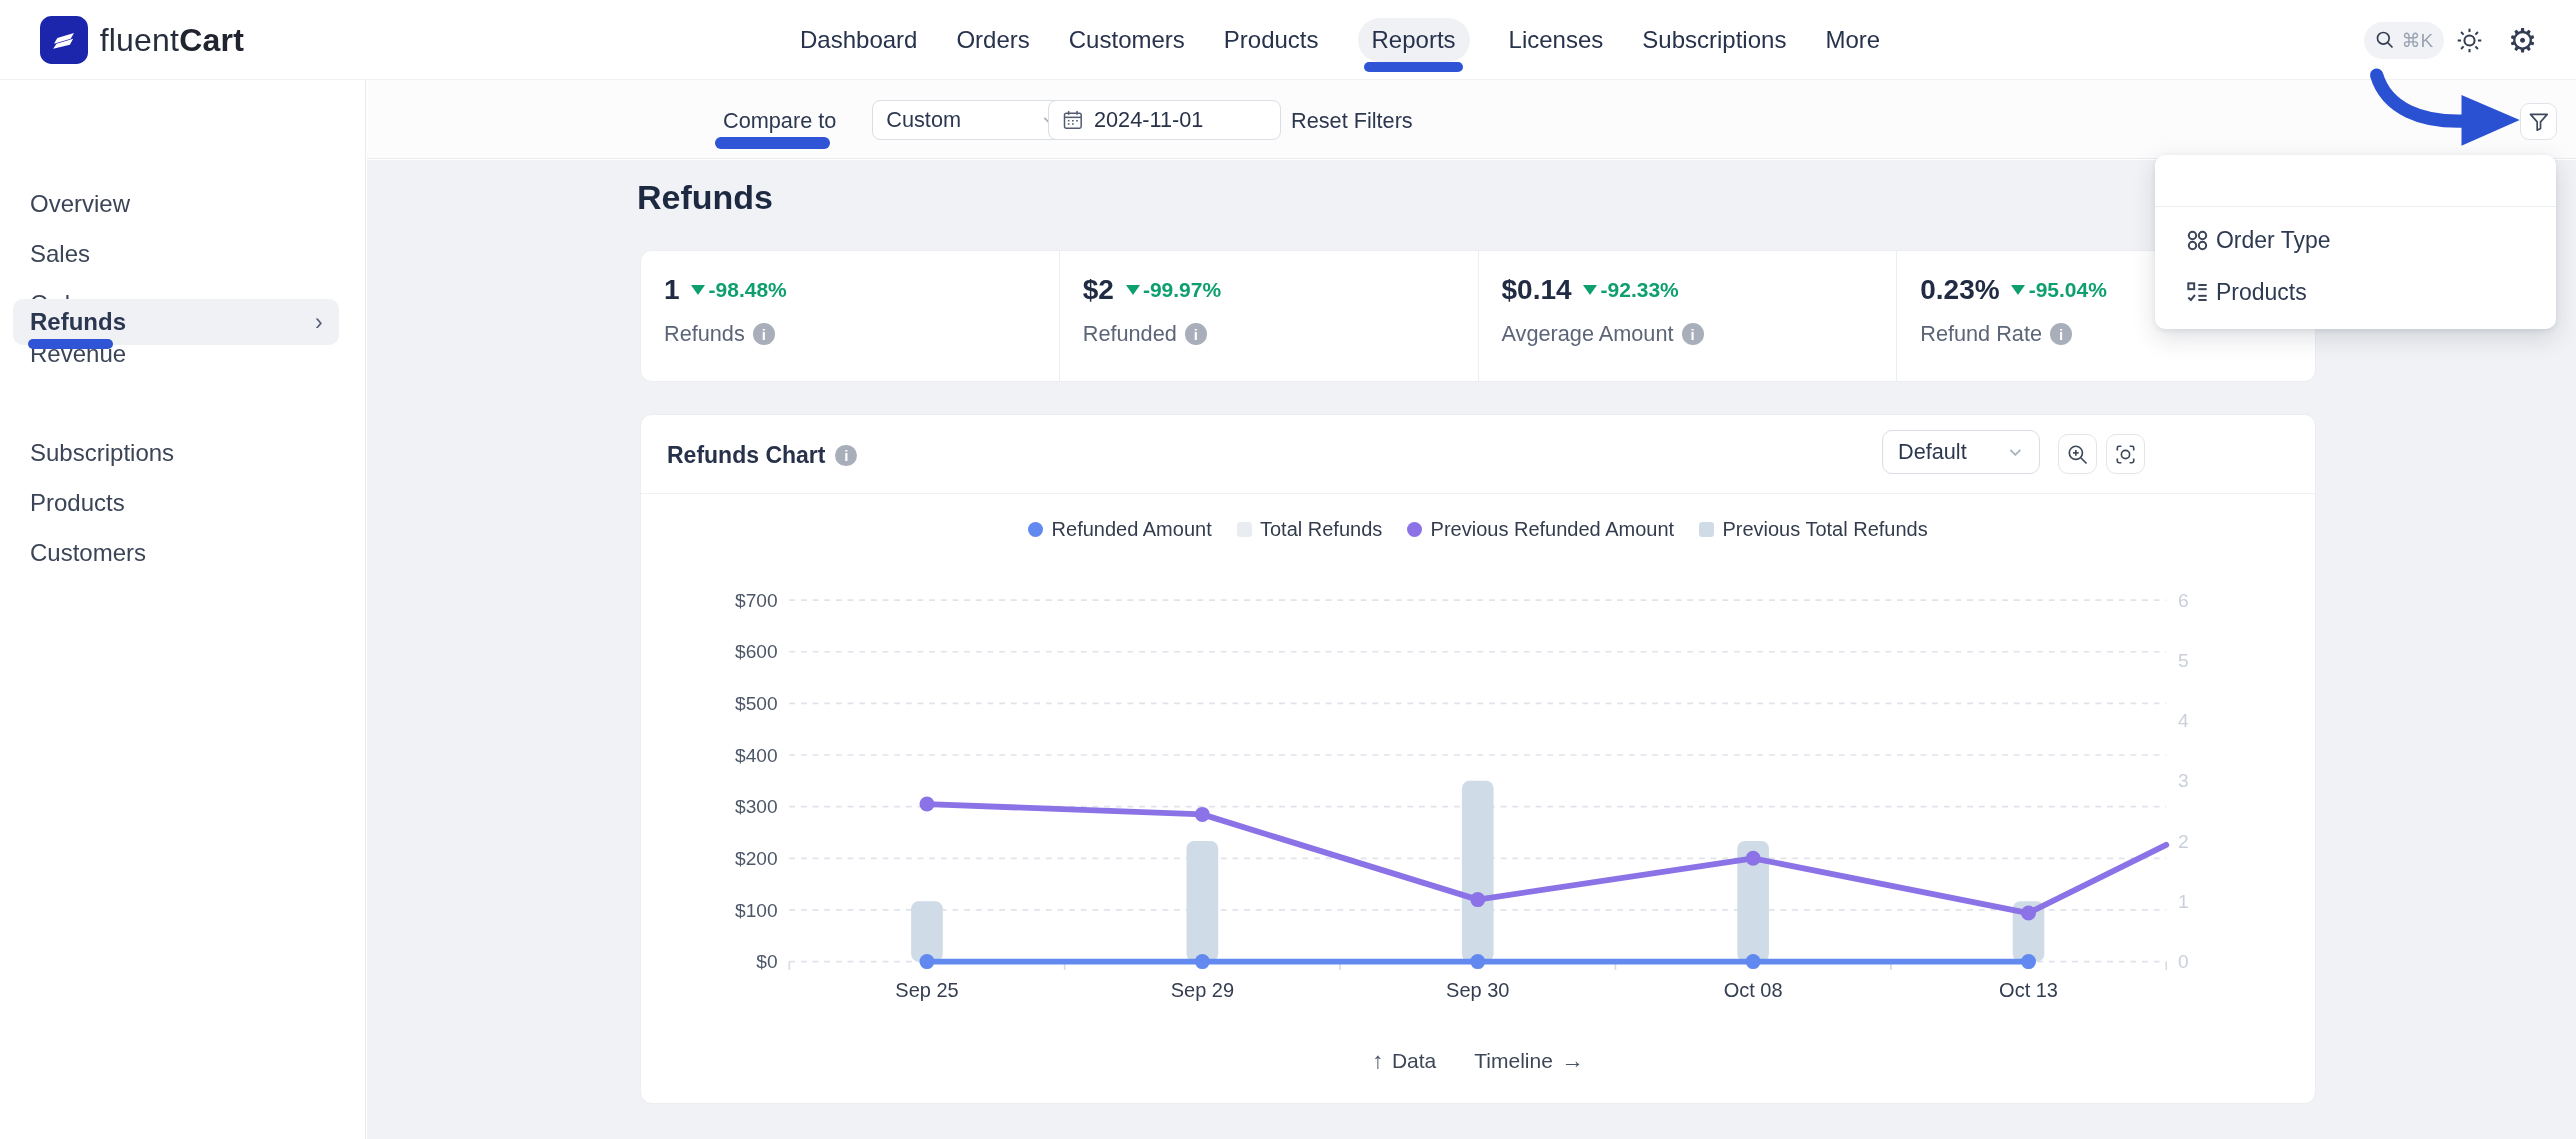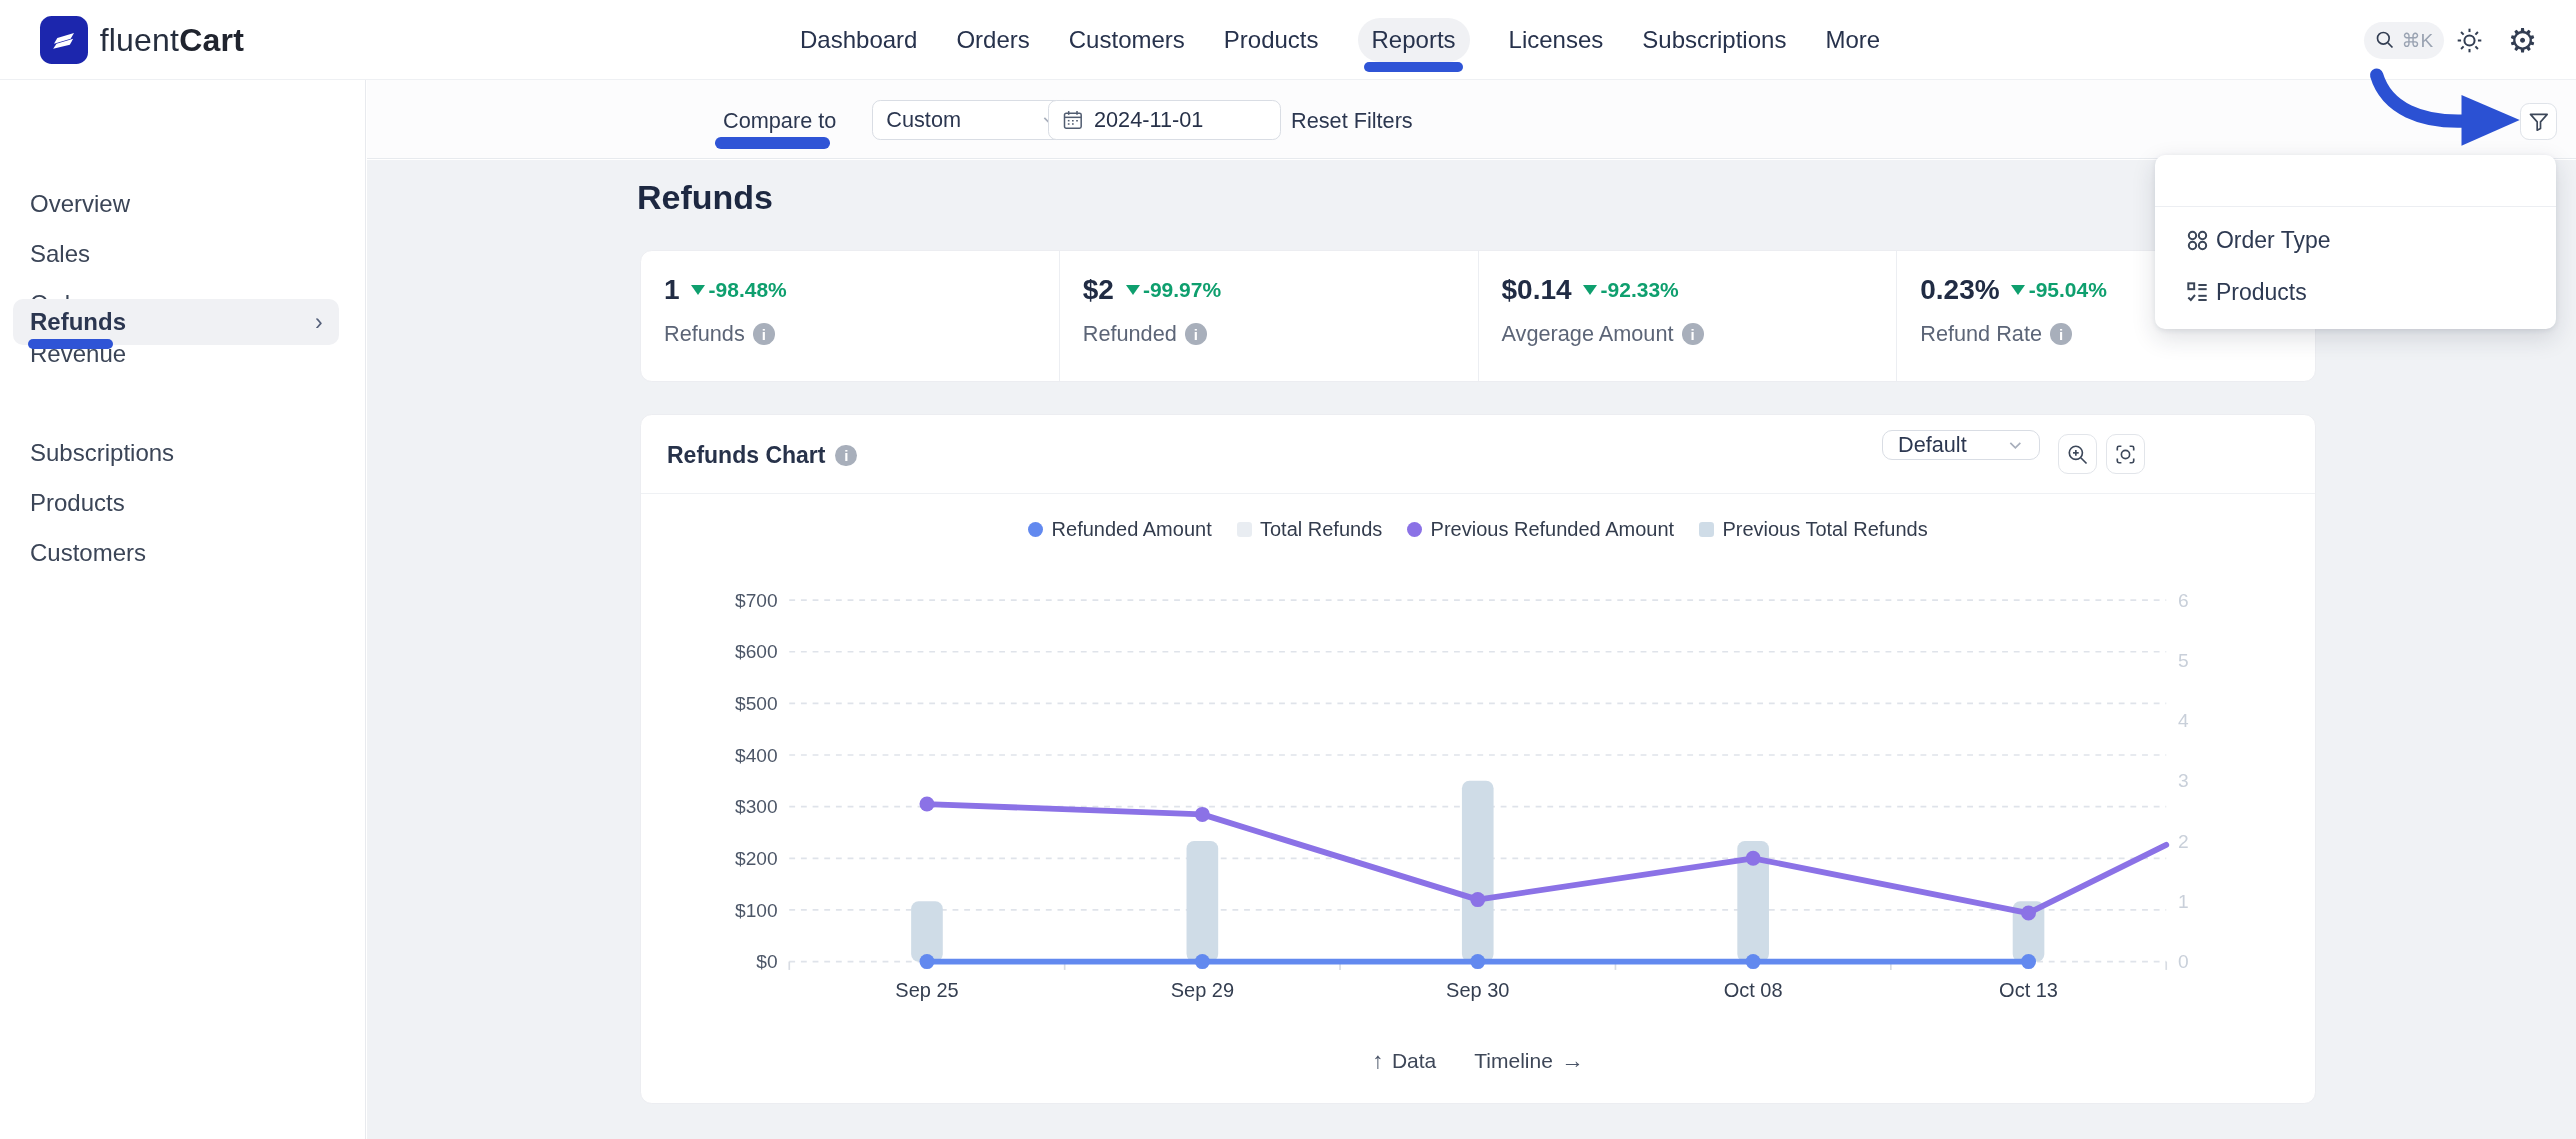--- a/index.html
+++ b/index.html
@@ -56,21 +56,21 @@
   .stat-value-row { display:flex; align-items:center; gap:11.7px; }
   .stat-value { font-size:28px; font-weight:700; color:#212c44; }
   .stat-delta { font-size:21px; font-weight:600; color:#0e9f6e; display:flex; align-items:center; gap:3.3px; }
   .tri-down { width:0; height:0; border-left:7.5px solid transparent; border-right:7.5px solid transparent; border-top:10px solid #0e9f6e; display:inline-block; }
   .stat-label-row { margin-top:15px; display:flex; align-items:center; gap:8.3px; font-size:21.7px; color:#5c6577; }
   .info { width:21.7px; height:21.7px; border-radius:50%; background:#a8afbb; color:#fff; font-size:15px; font-weight:700; display:inline-flex; align-items:center; justify-content:center; font-style:normal; }
 
   .chart-card { left:640px; top:414px; width:1676px; height:690px; }
   .chart-head { position:absolute; left:0; top:0; width:100%; height:79px; border-bottom:0.8px solid #eff1f4; }
   .chart-title { position:absolute; left:26px; top:27px; font-size:23px; font-weight:600; color:#27324a; display:flex; align-items:center; gap:10px; }
-  .range-select { position:absolute; right:275px; top:15px; width:158px; height:30px; padding:0 15px; justify-content:space-between; cursor:pointer; border-radius:10px; }
+  .range-select { position:absolute; right:275px; top:15px; width:158px; height:44px; padding:0 15px; justify-content:space-between; cursor:pointer; border-radius:10px; }
   .range-select .cv { font-size:21.7px; color:#2c3750; }
   .sq-btn { position:absolute; top:19px; width:39px; height:40px; border:0.8px solid #e2e5ea; border-radius:10px; background:#fff; display:flex; align-items:center; justify-content:center; cursor:pointer; color:#3c4759; }
   .legend { position:absolute; left:0; top:103px; width:100%; display:flex; justify-content:center; gap:25px; align-items:center;text-align:right; }
   .legend-item { display:flex; align-items:center; gap:8.3px; font-size:20px; color:#333c4d; cursor:pointer; }
   .sw-dot { width:15px; height:15px; border-radius:50%; }
   .sw-sq { width:15px; height:15px; border-radius:3.3px; }
   .chart-foot { position:absolute; left:0; top:633px; width:100%; display:flex; justify-content:center; gap:38px; align-items:center; font-size:21px; color:#3e4758; }
   .foot-item { display:flex; align-items:center; gap:8.3px; cursor:pointer; }
   .foot-arrow { font-size:22.5px; color:#4b5568; }
 

